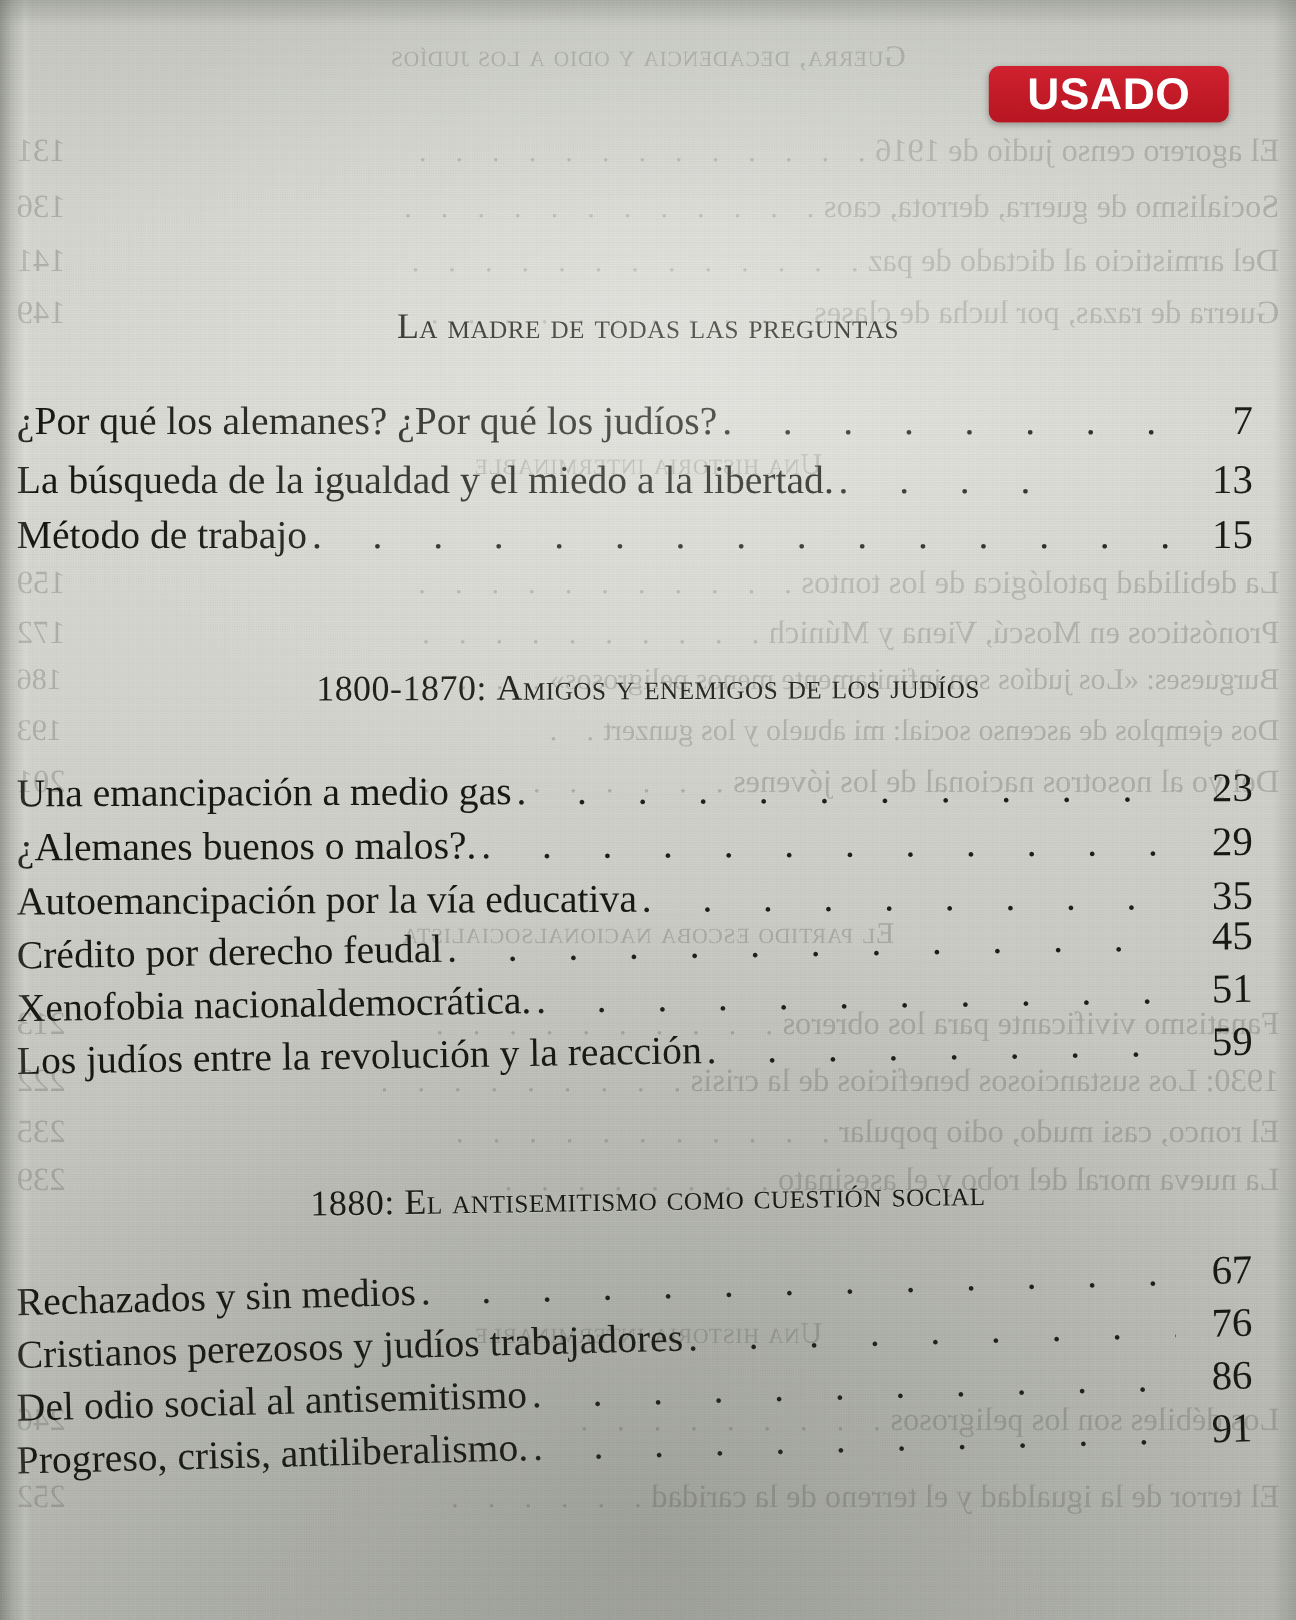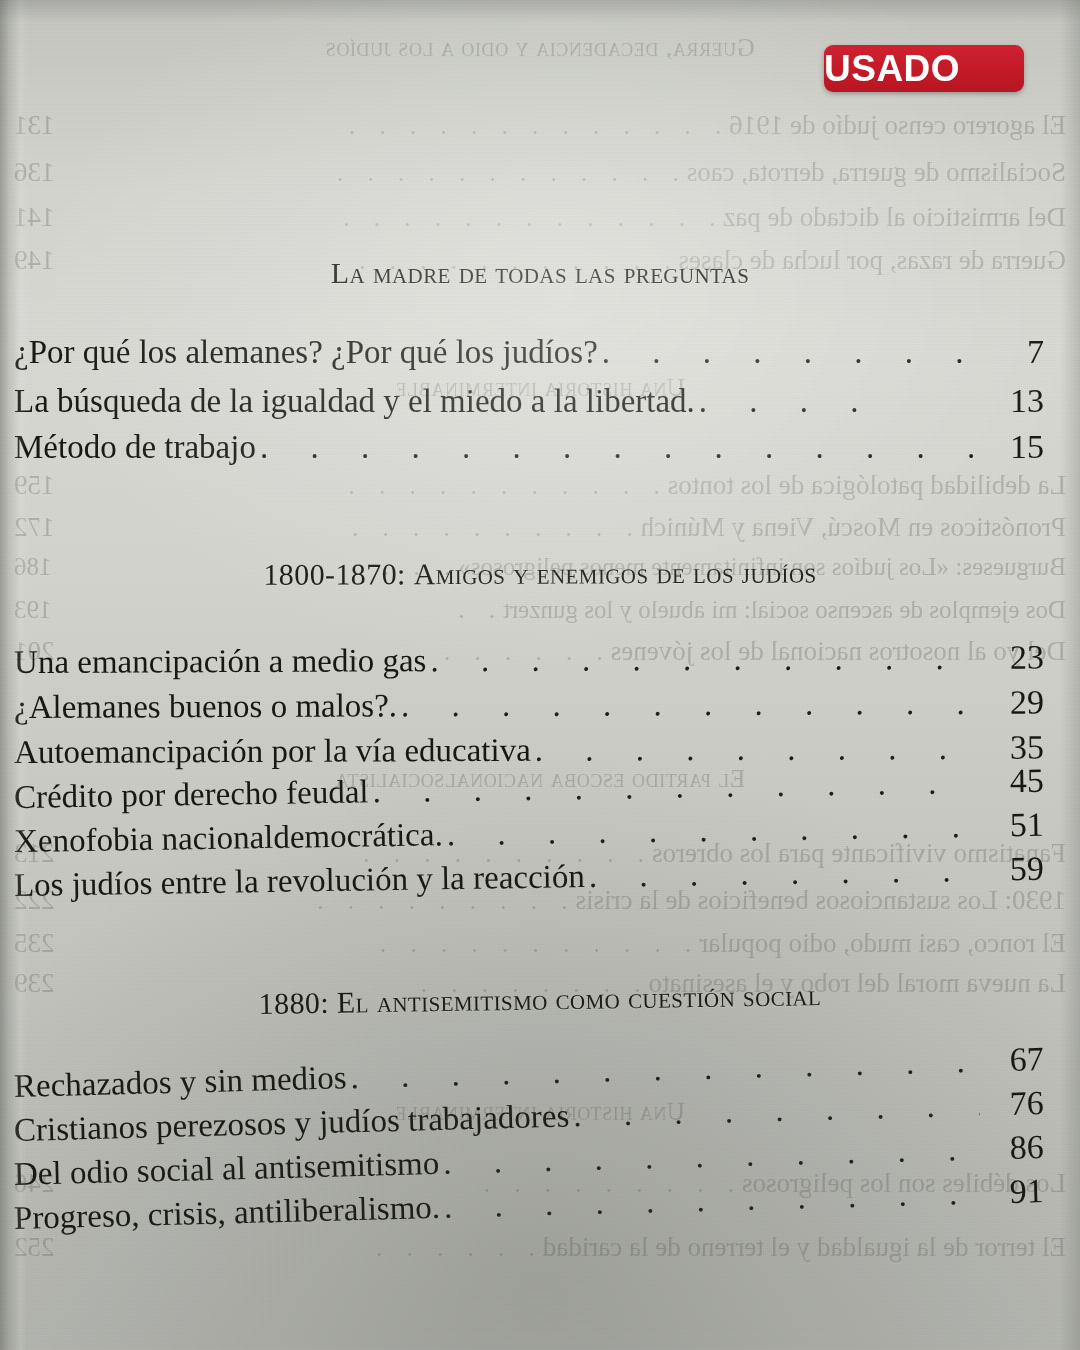--- a/index.html
+++ b/index.html
@@ -156,28 +156,29 @@
 
   
   .skew-a { transform: rotate(-0.25deg); transform-origin: left center; }
   .skew-b { transform: rotate(-0.9deg);  transform-origin: left center; }
   .skew-c { transform: rotate(-1.5deg);  transform-origin: left center; }
 
   
   .badge {
     position: absolute;
     left: 824px;
-    top: 45px;
+    top: 55px;
     width: 200px;
     height: 47px;
     border-radius: 9px;
     background: linear-gradient(180deg, #d0212f 0%, #c21a27 55%, #b71622 100%);
     box-shadow: 0 2px 5px rgba(0,0,0,0.28);
     display: flex;
     align-items: center;
+    justify-content: center;
   }
   .badge-text {
     font-family: "Liberation Sans", "DejaVu Sans", sans-serif;
     font-weight: bold;
     font-size: 37px;
     color: #ffffff;
     letter-spacing: 0.5px;
     line-height: 1;
   }
 </style>

